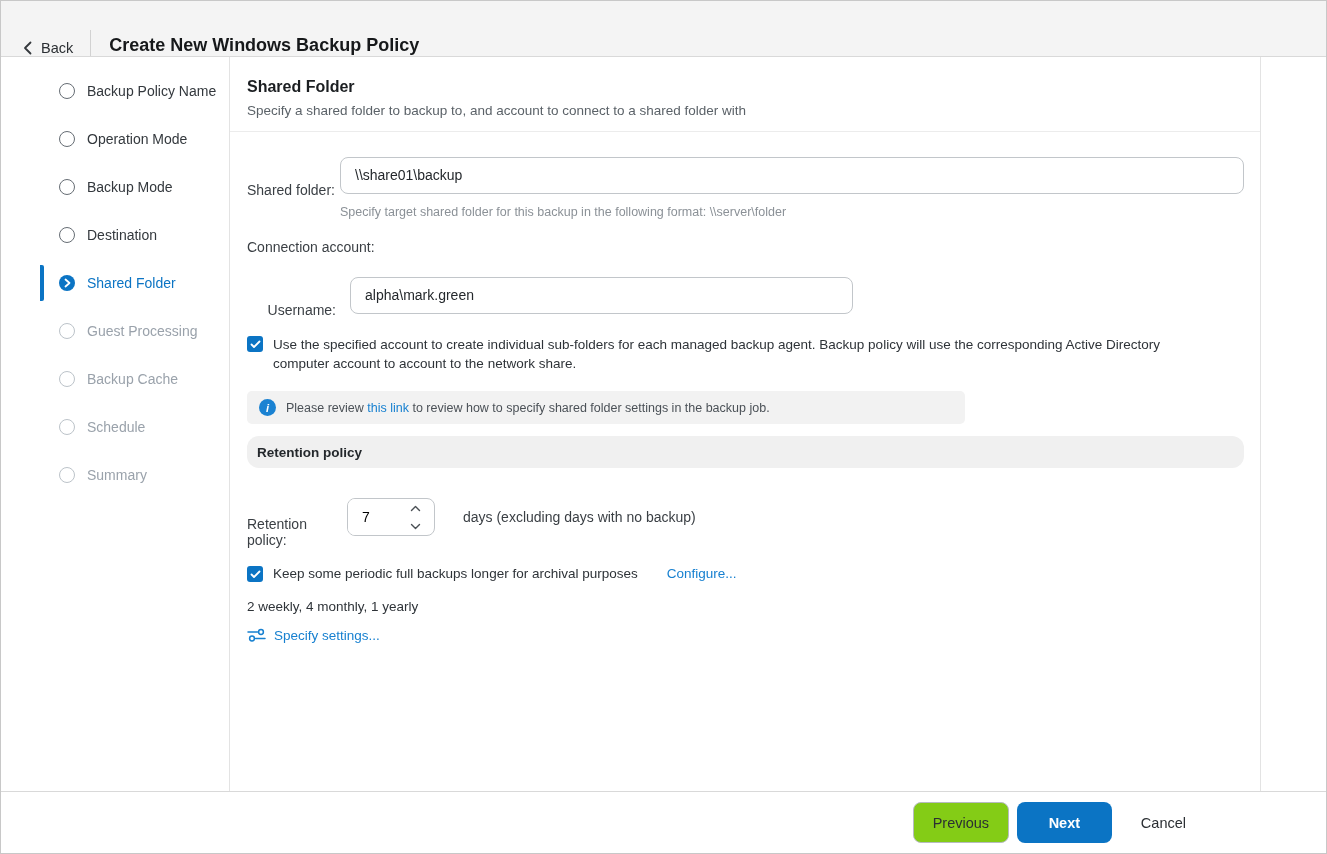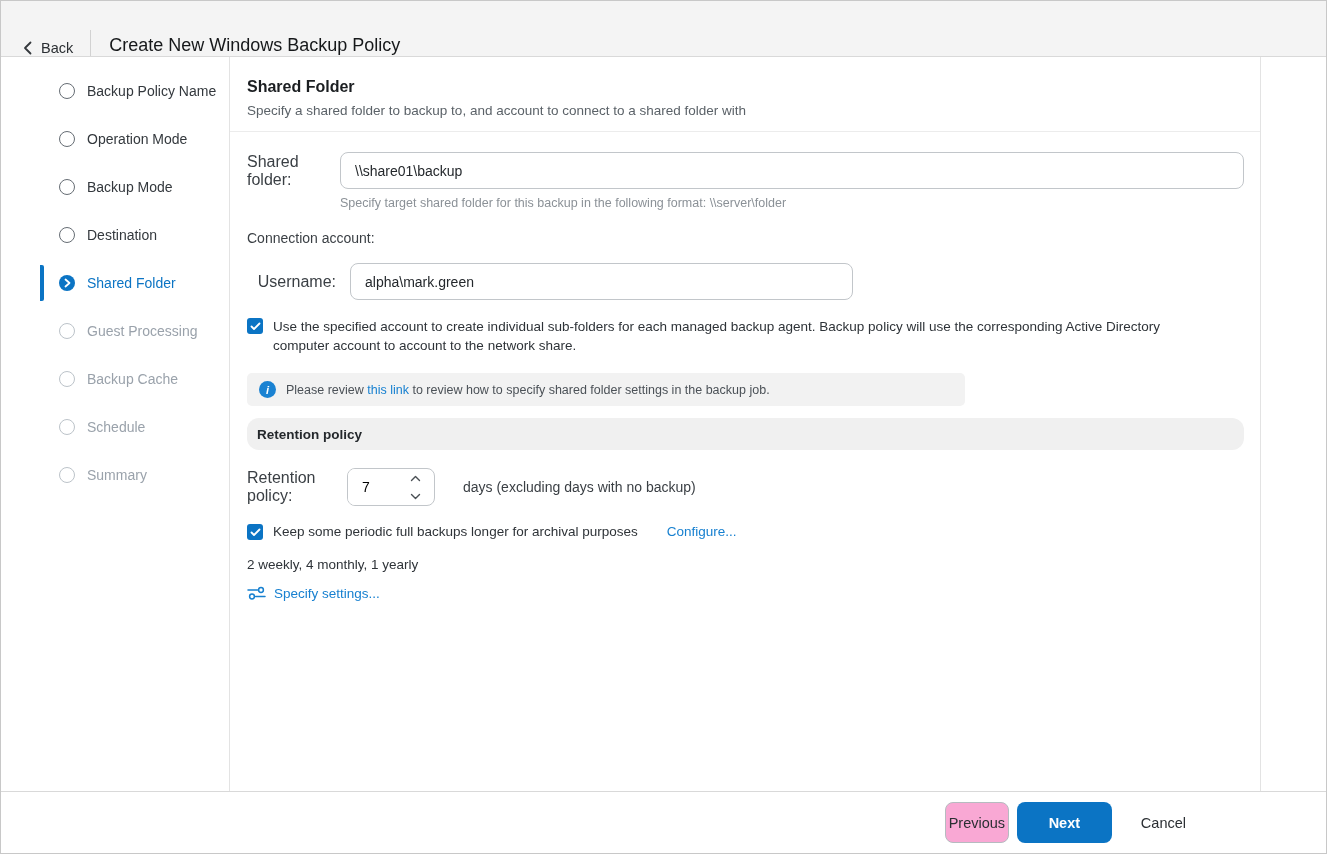--- a/index.html
+++ b/index.html
@@ -9,21 +9,21 @@
     color:#22262a; background:#fff;
     border:1px solid #c8c8c8;
     display:flex; flex-direction:column; overflow:hidden;
   }
   
   .header { height:56px; background:#f4f4f4; border-bottom:1px solid #d9d9d9;
             display:flex; align-items:flex-end; flex-shrink:0; }
   .back-btn { display:flex; align-items:center; gap:9px; margin-left:22px;
               font-size:14.5px; color:#2b2f33; cursor:pointer; }
   .hdr-divider { width:1px; height:26px; background:#d2d2d2; margin:0 18px 0 17px; }
-  .hdr-title { font-size:18px; font-weight:400; color:#16181a; }
+  .hdr-title { font-size:18px; font-weight:700; color:#16181a; }
   
   .bodyrow { flex:1; display:flex; min-height:0;padding-left:39px; }
   .sidebar { width:190px; flex-shrink:0; border-right:1px solid #e3e3e3; padding-top:10px; }
   .step { height:48px; display:flex; align-items:center; gap:12px; padding-left:19px;
           position:relative; font-size:14px; color:#33383d; cursor:pointer; }
   .step .dot { width:16px; height:16px; border:1.5px solid #666d74; border-radius:50%;
                flex-shrink:0; display:flex; align-items:center; justify-content:center; }
   .step.disabled { color:#9aa2ab; cursor:default; }
   .step.disabled .dot { border-color:#bcc3c9; }
   .step.active { color:var(--accent); }
@@ -32,21 +32,21 @@
                          width:4px; background:var(--accent); border-radius:0 2px 2px 0; }
   .main { width:1031px; flex-shrink:0; border-right:1px solid #e3e3e3;
           display:flex; flex-direction:column; }
   .gutter { flex:1; background:#fff; }
   
   .content-head { padding:21px 16px 13px 17px; border-bottom:1px solid #ececec; }
   .content-title { font-size:16px; font-weight:700; color:#1b1e21; }
   .content-sub { font-size:13.5px; color:#5b6268; margin-top:7px; }
   .content-body { padding:0 16px 0 17px; }
   .frow { display:flex; align-items:center; }
-  .lbl { font-size:16px; color:#3a3f44; }
+  .lbl { font-size:14px; color:#3a3f44;margin-top:30px; }
   .lbl-shared { width:93px; flex-shrink:0; }
   .lbl-right { width:89px; text-align:right; margin-right:14px; flex-shrink:0; }
   input.txt { height:37px; border:1px solid #c2c6ca; border-radius:8px; padding:0 14px;
               font-size:14px; color:#24282c; font-family:"Liberation Sans",sans-serif;
               outline:none; background:#fff; }
   .shared-input { flex:1; }
   .hint { font-size:12.5px; color:#8b9197; margin:7px 0 0 93px; }
   .section-lbl { font-size:14px; color:#3a3f44; margin-top:20px; }
   .acct-input-wrap { position:relative; width:463px; }
   .acct-input { width:503px; }
@@ -82,21 +82,21 @@
   .gfs { font-size:13.5px; color:#2e3338; margin-top:16px; }
   .adv { display:flex; align-items:center; gap:8px; margin-top:13px; }
   .adv-text { font-size:13.5px; }
   
   .footer { height:62px; flex-shrink:0; border-top:1px solid #d9d9d9;
             display:flex; align-items:center; justify-content:flex-end;
             padding-right:140px; background:#fff; }
   .btn { height:41px; border-radius:8px; font-size:14.5px; cursor:pointer;
          font-family:"Liberation Sans",sans-serif; display:flex; align-items:center;
          justify-content:center; }
-  .btn-prev { width:64px; background:#f9a8d4; border:1px solid #b6bbc0; color:#2b2f33; margin-right:8px; }
+  .btn-prev { width:96px; background:#84cc16; border:1px solid #b6bbc0; color:#2b2f33; margin-right:8px; }
   .btn-next { width:95px; background:var(--accent); border:none; color:#fff; font-weight:700; }
   .btn-cancel { background:none; border:none; color:#2b2f33; margin-left:29px; }
 </style>
 </head>
 <body>
 
 <div class="header">
   <div class="back-btn">
     <svg width="9" height="14" viewBox="0 0 9 14">
       <polyline points="7.5,1.5 2,7 7.5,12.5" fill="none" stroke="#34383c" stroke-width="1.8" stroke-linecap="round" stroke-linejoin="round"></polyline>

